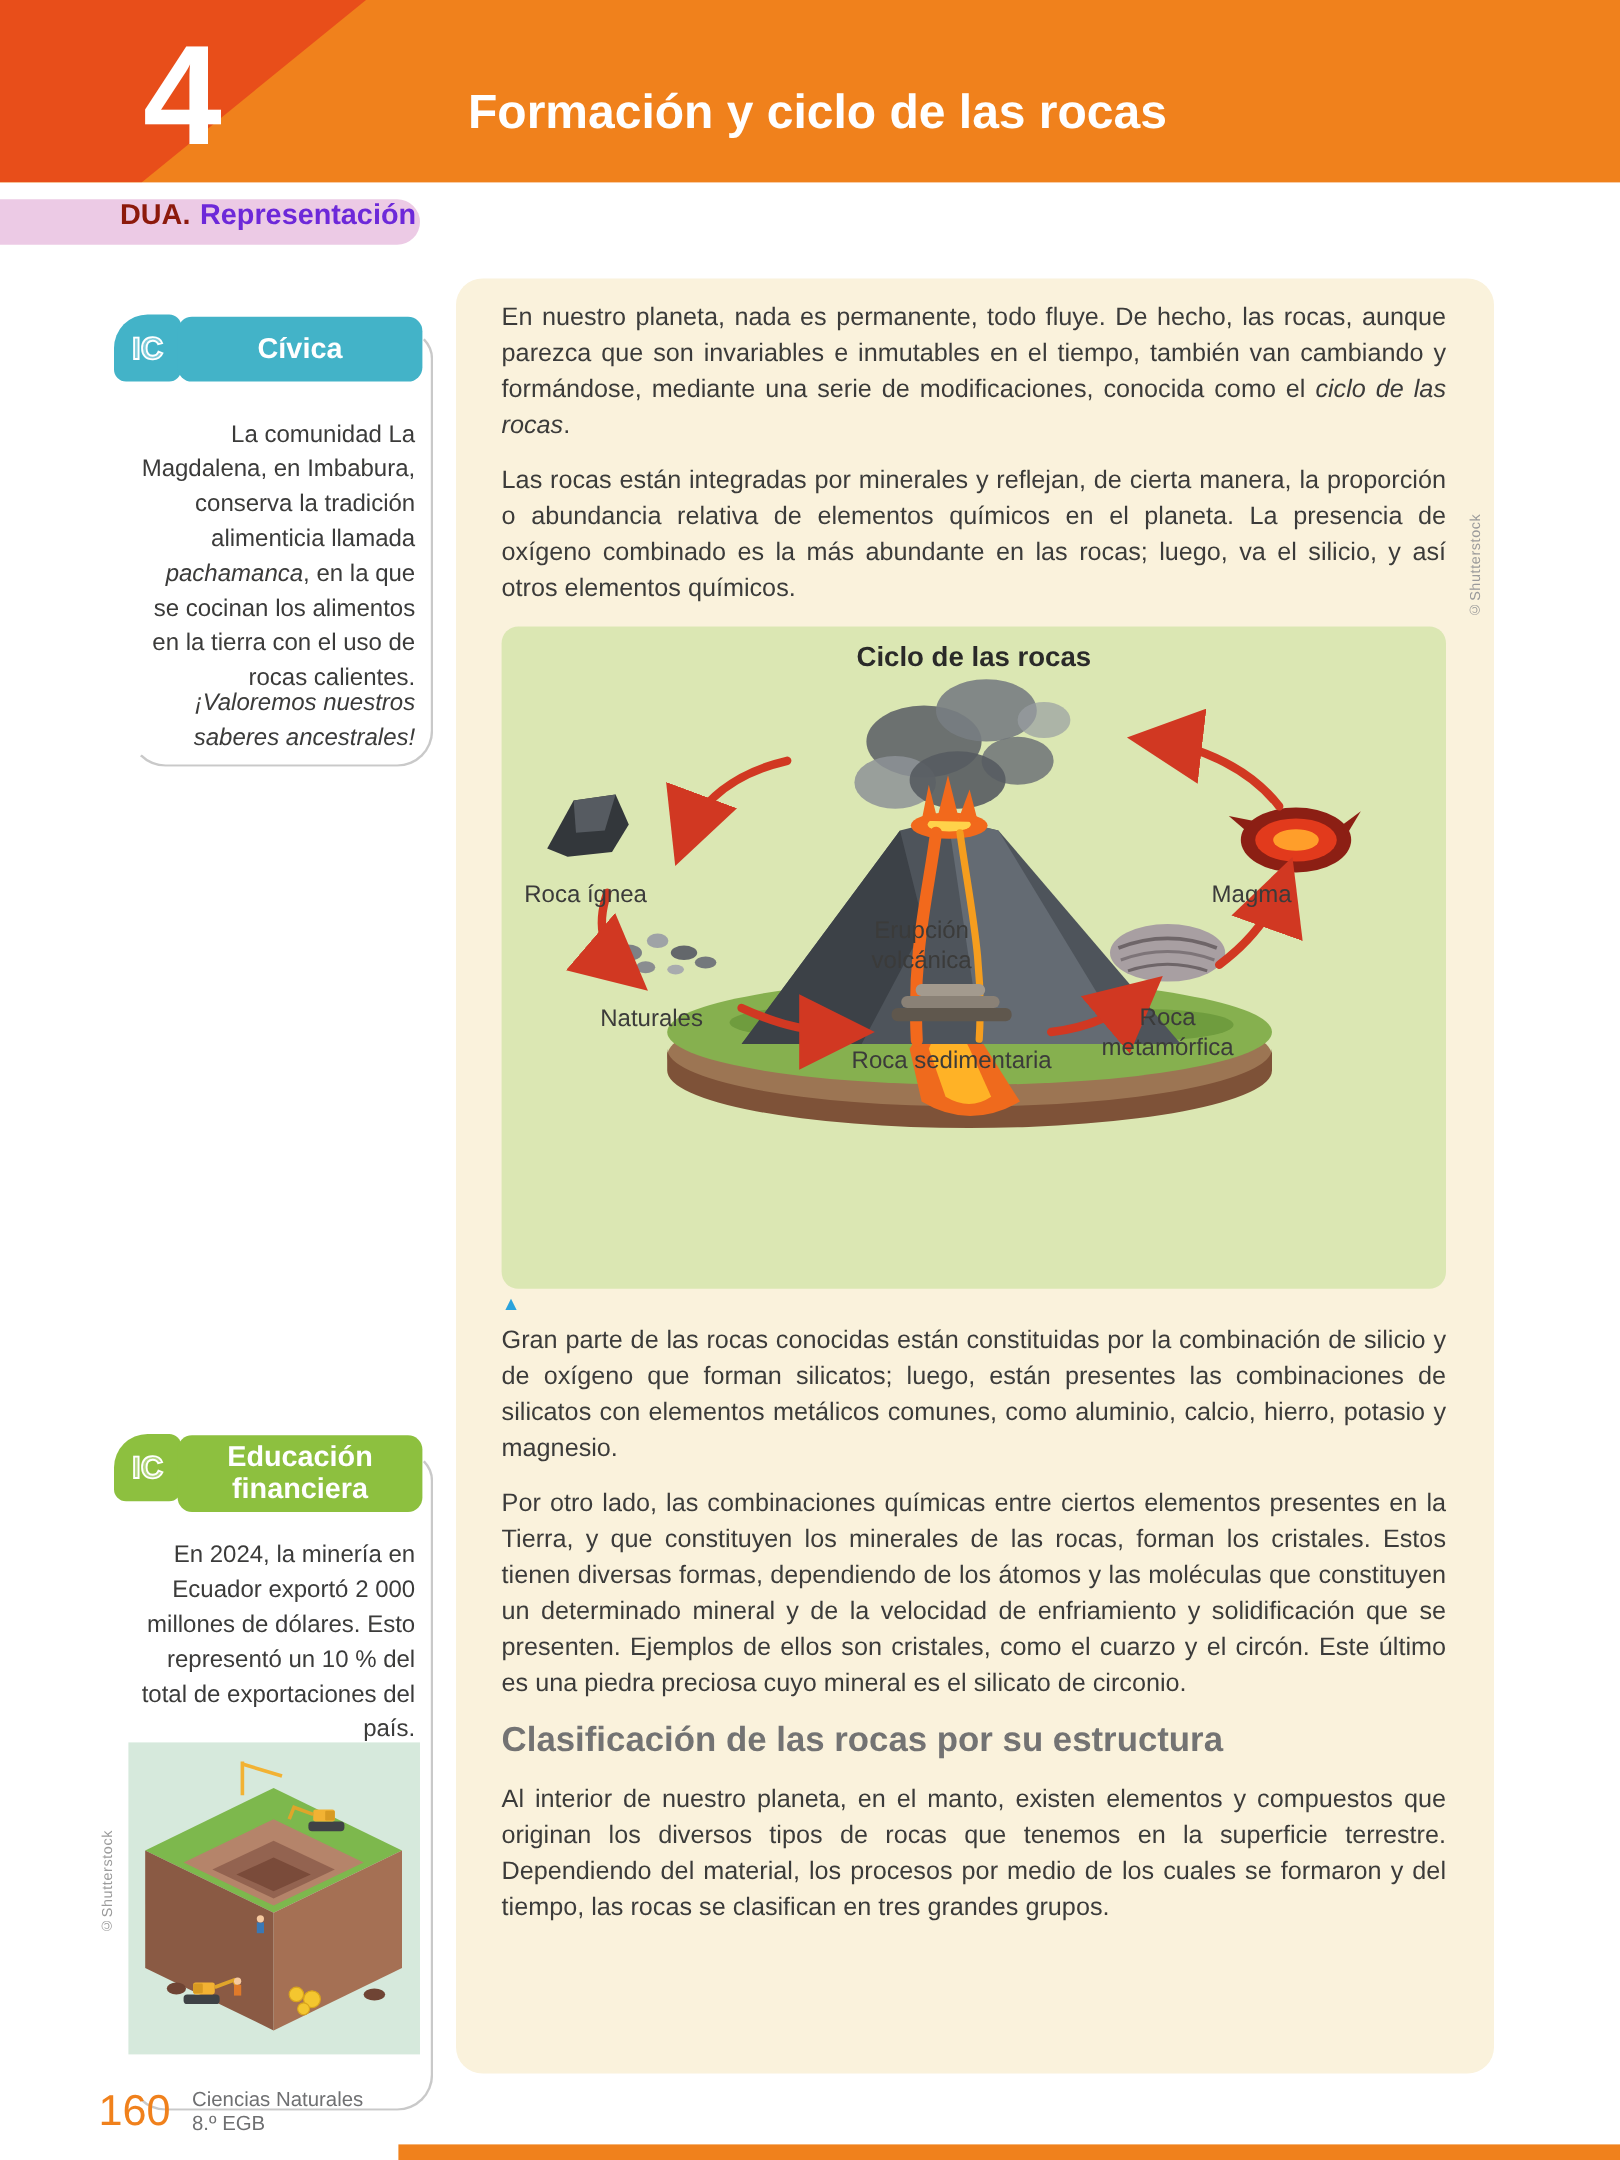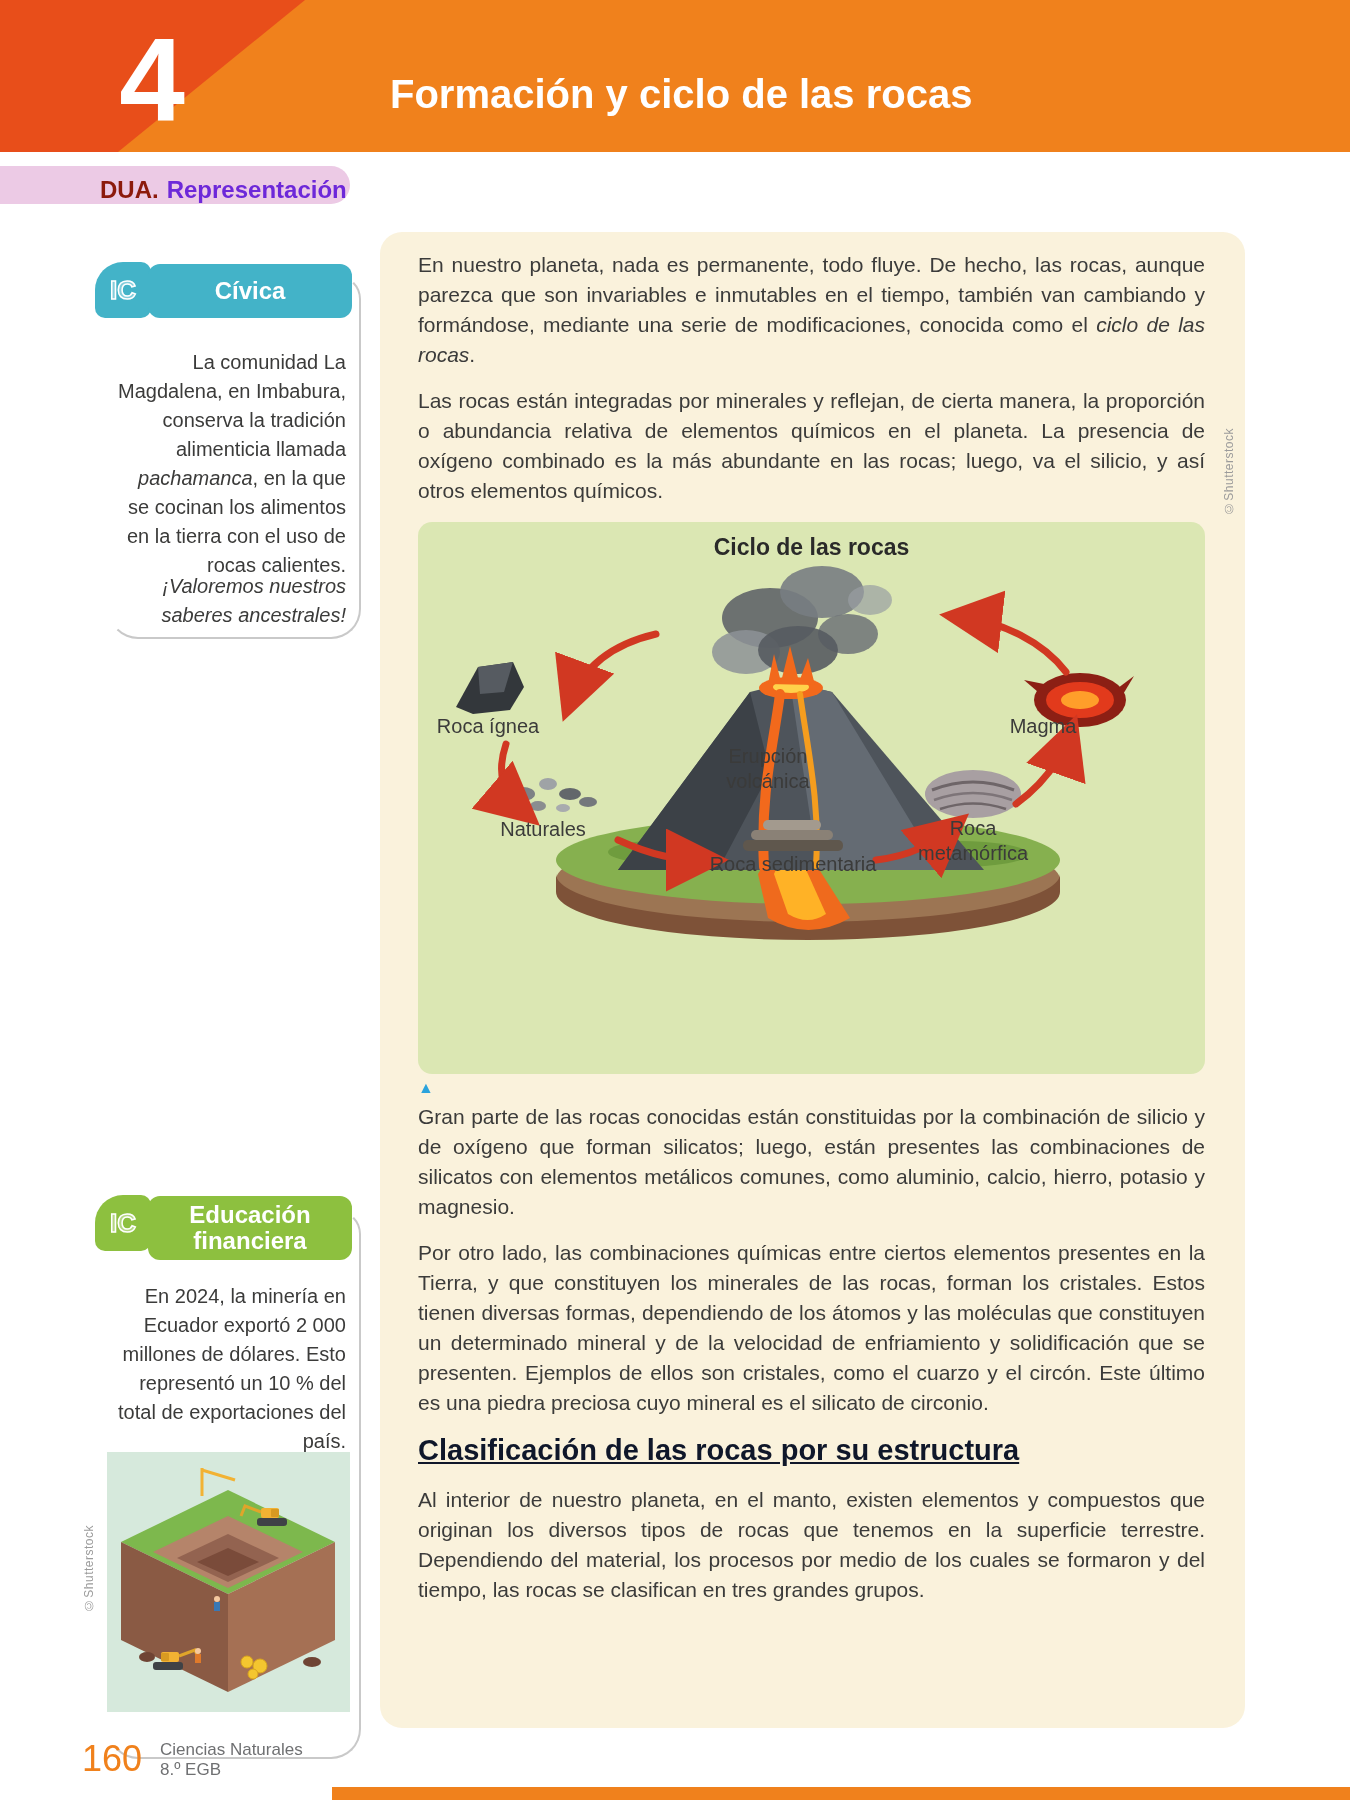--- a/index.html
+++ b/index.html
@@ -9,21 +9,21 @@
   
   .header{position:absolute;left:0;top:0;width:1350px;height:152px;background:#f0811c;}
   .header-corner{position:absolute;left:0;top:0;width:340px;height:152px;background:#e84e1a;
        clip-path:polygon(0 0,305px 0,118px 100%,0 100%);}
   .unit-number{position:absolute;left:92px;top:16px;width:120px;text-align:center;
        font-size:118px;font-weight:bold;color:#ffffff;line-height:1.1;}
   .page-title{position:absolute;left:390px;top:72px;font-size:40px;font-weight:bold;color:#ffffff;}
 
   
   .dua-band{position:absolute;left:0;top:166px;width:350px;height:38px;background:#eccae5;
-       border-radius:0 19px 19px 0;display:flex;align-items:flex-end;padding-left:100px;box-sizing:border-box;}
+       border-radius:0 19px 19px 0;display:flex;align-items:flex-start;padding-left:100px;box-sizing:border-box;}
   .dua-bold{font-weight:bold;font-size:24px;color:#8c1a0c;}
   .dua-rest{font-weight:bold;font-size:24px;color:#6d28d9;margin-left:8px;}
 
   
   .bubble{position:absolute;border:2px solid transparent;border-right:2px solid #c9c9c9;
        border-bottom:2px solid #c9c9c9;border-radius:0 24px 30px 30px;}
   .bubble1{left:108px;top:275px;width:249px;height:360px;}
   .bubble2{left:108px;top:1210px;width:249px;height:545px;}
 
   .ic-badge{position:absolute;width:56px;height:56px;display:flex;align-items:center;justify-content:center;
@@ -44,27 +44,27 @@
 
   .mining-box{position:absolute;left:107px;top:1452px;width:243px;height:260px;background:#d6e9dc;}
   .v-credit{writing-mode:vertical-rl;transform:rotate(180deg);font-size:12px;color:#9b9b9b;letter-spacing:.5px;}
   .credit-mining{position:absolute;left:82px;top:1525px;}
   .credit-figure{position:absolute;left:1222px;top:428px;}
 
   
   .main-panel{position:absolute;left:380px;top:232px;width:865px;height:1496px;background:#faf2dc;
        border-radius:22px;padding:18px 40px 24px 38px;box-sizing:border-box;}
   .main-panel p{margin:0 0 16px 0;font-size:21px;line-height:30px;text-align:justify;color:#3b3b3a;}
-  .section-heading{font-size:29px;font-weight:bold;color:#0f172a;margin:6px 0 18px 0;text-decoration:underline;}
+  .section-heading{font-size:29px;font-weight:bold;color:#737373;margin:6px 0 18px 0;}
 
   
   .figure{position:relative;width:787px;height:552px;background:#dbe7b3;border-radius:14px;margin:2px 0 6px 0;}
   .figure-title{position:absolute;top:12px;left:0;width:100%;text-align:center;
        font-size:23px;font-weight:bold;color:#2a2a29;}
-  .fig-label{position:absolute;font-size:20px;line-height:25px;color:#3b3b3a;text-align:center;}
+  .fig-label{position:absolute;font-size:20px;line-height:25px;color:#3b3b3a;text-align:center;margin-top:20px;}
   .lbl-ignea{left:10px;top:192px;width:120px;}
   .lbl-magma{left:570px;top:192px;width:110px;}
   .lbl-eruption{left:290px;top:222px;width:120px;}
   .lbl-sediment{left:65px;top:295px;width:120px;}
   .lbl-sedimentary{left:280px;top:330px;width:190px;}
   .lbl-metamorphic{left:490px;top:294px;width:130px;}
 
   .caption-marker{color:#2aa3dc;font-size:16px;line-height:16px;margin:4px 0 6px 0;}
   .figure-caption{font-size:20px;line-height:28px;color:#3b3b3a;margin:0 0 18px 0;}
 

